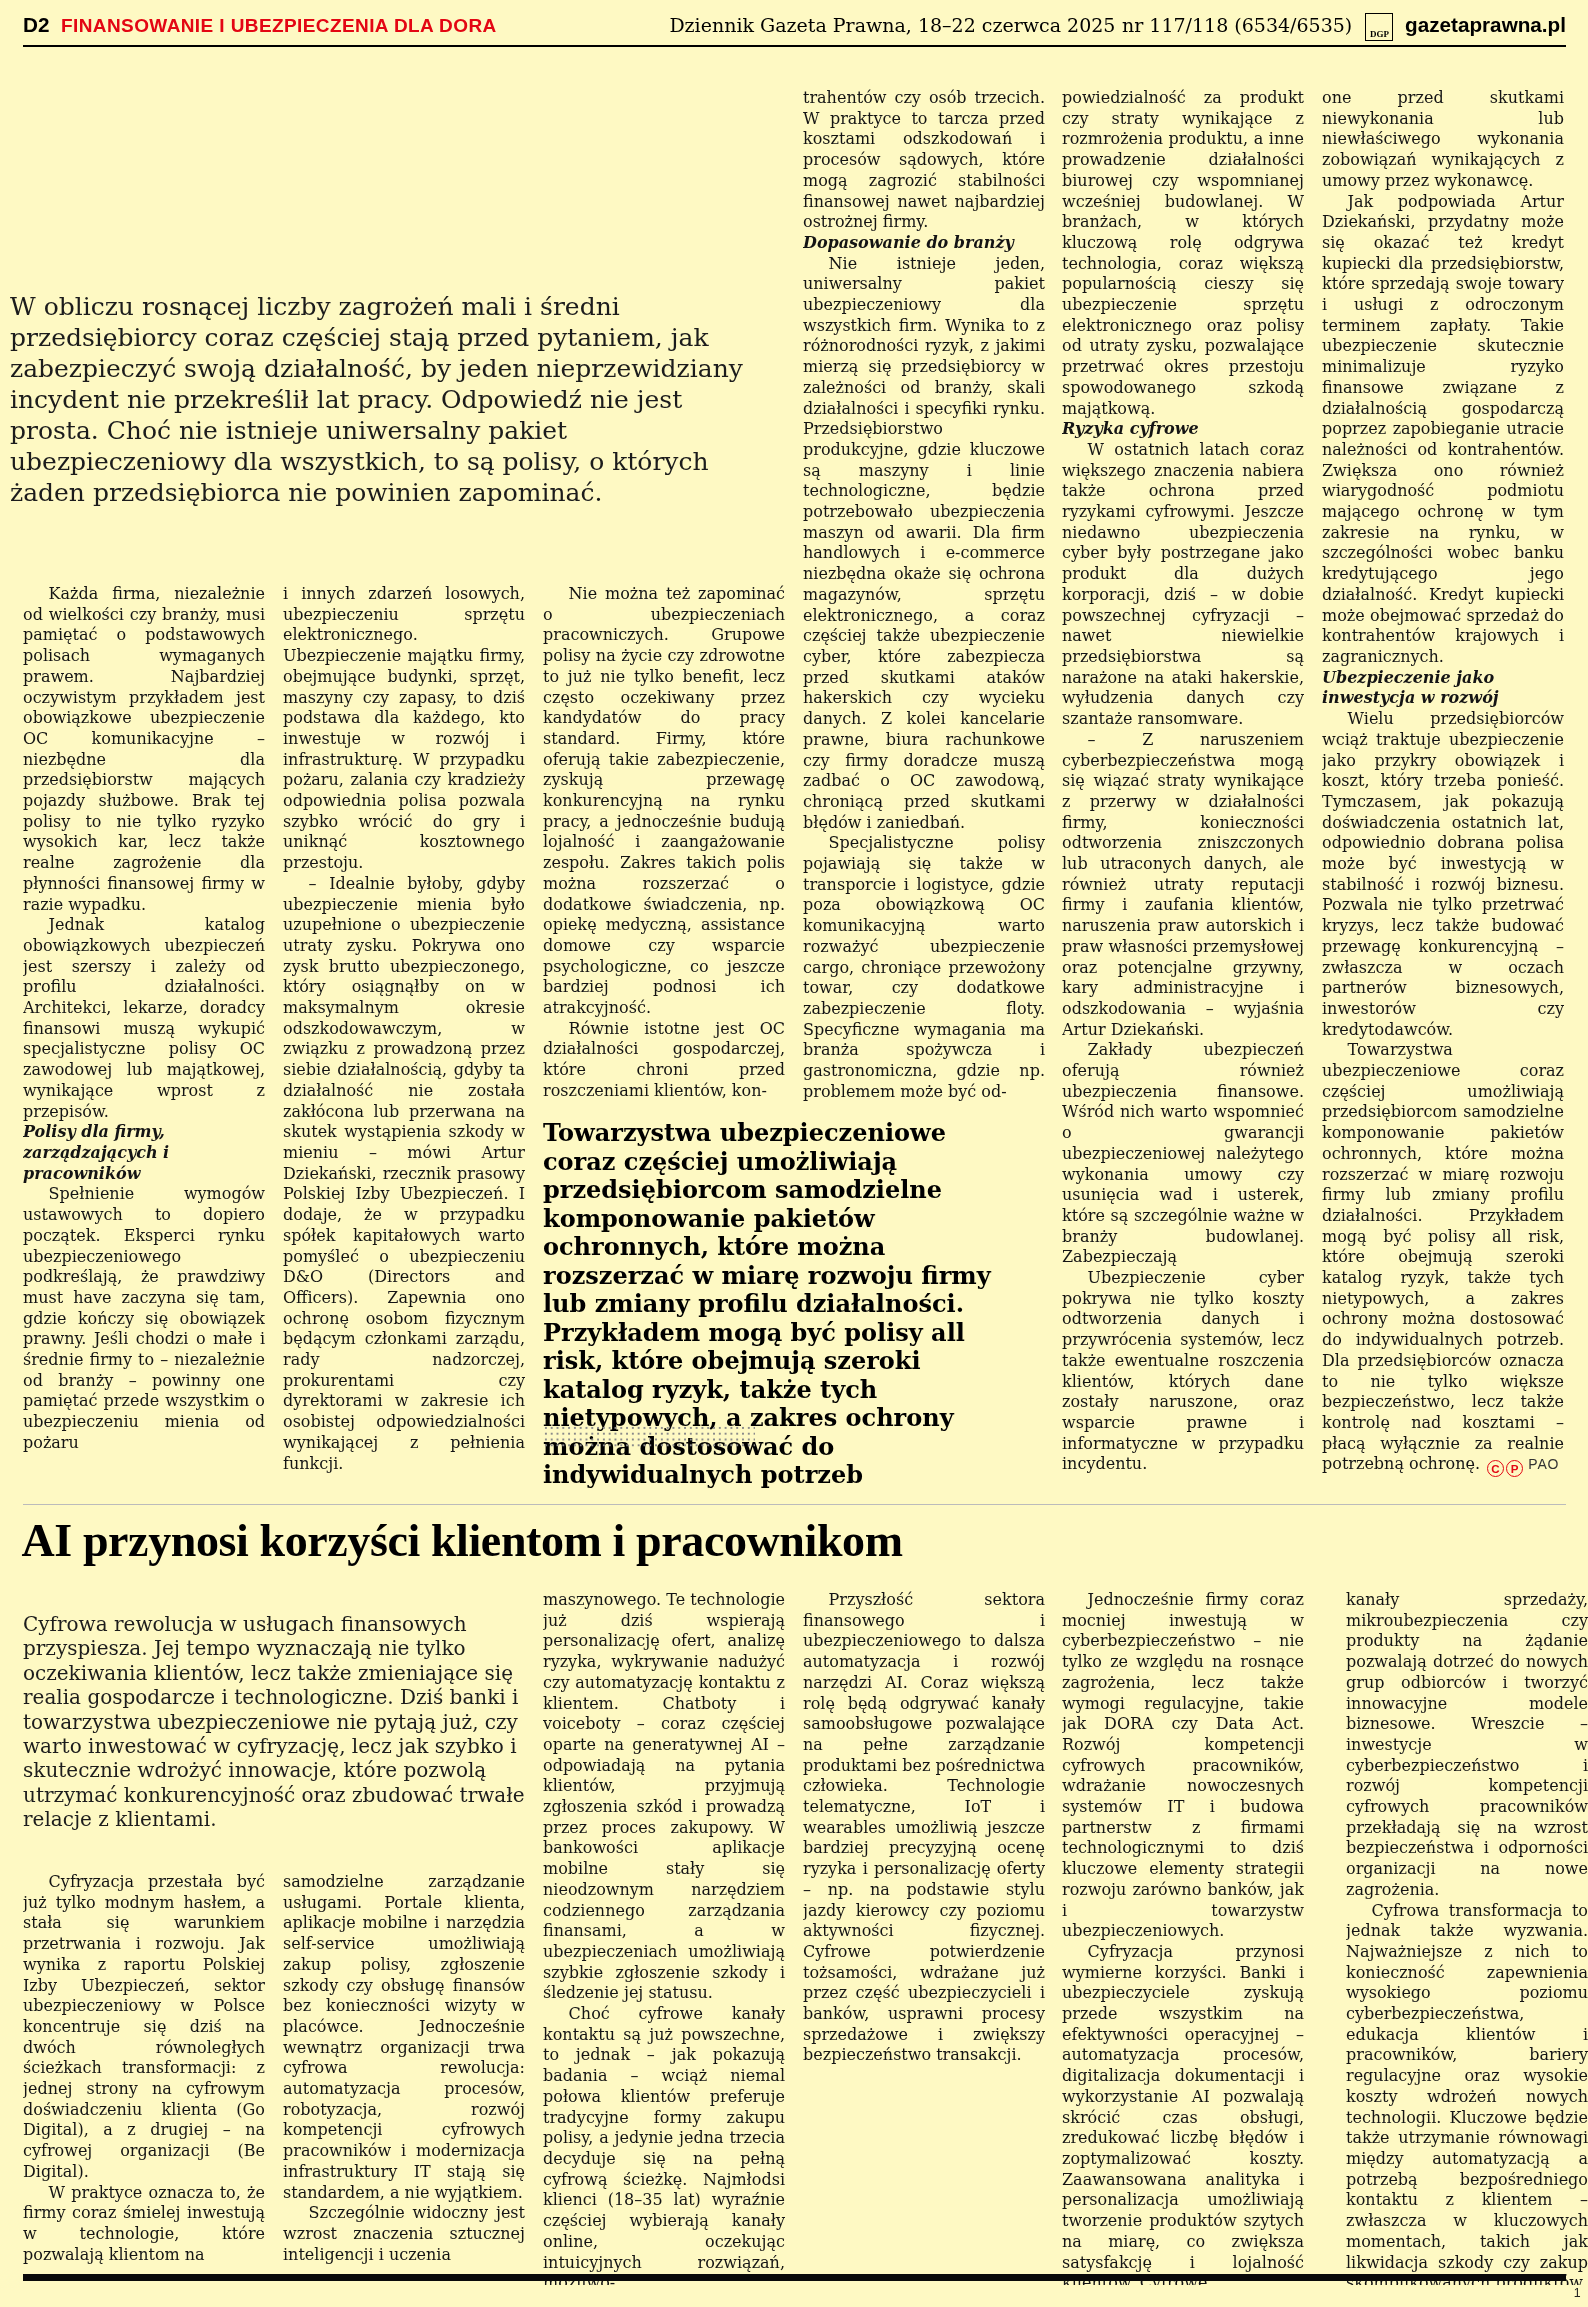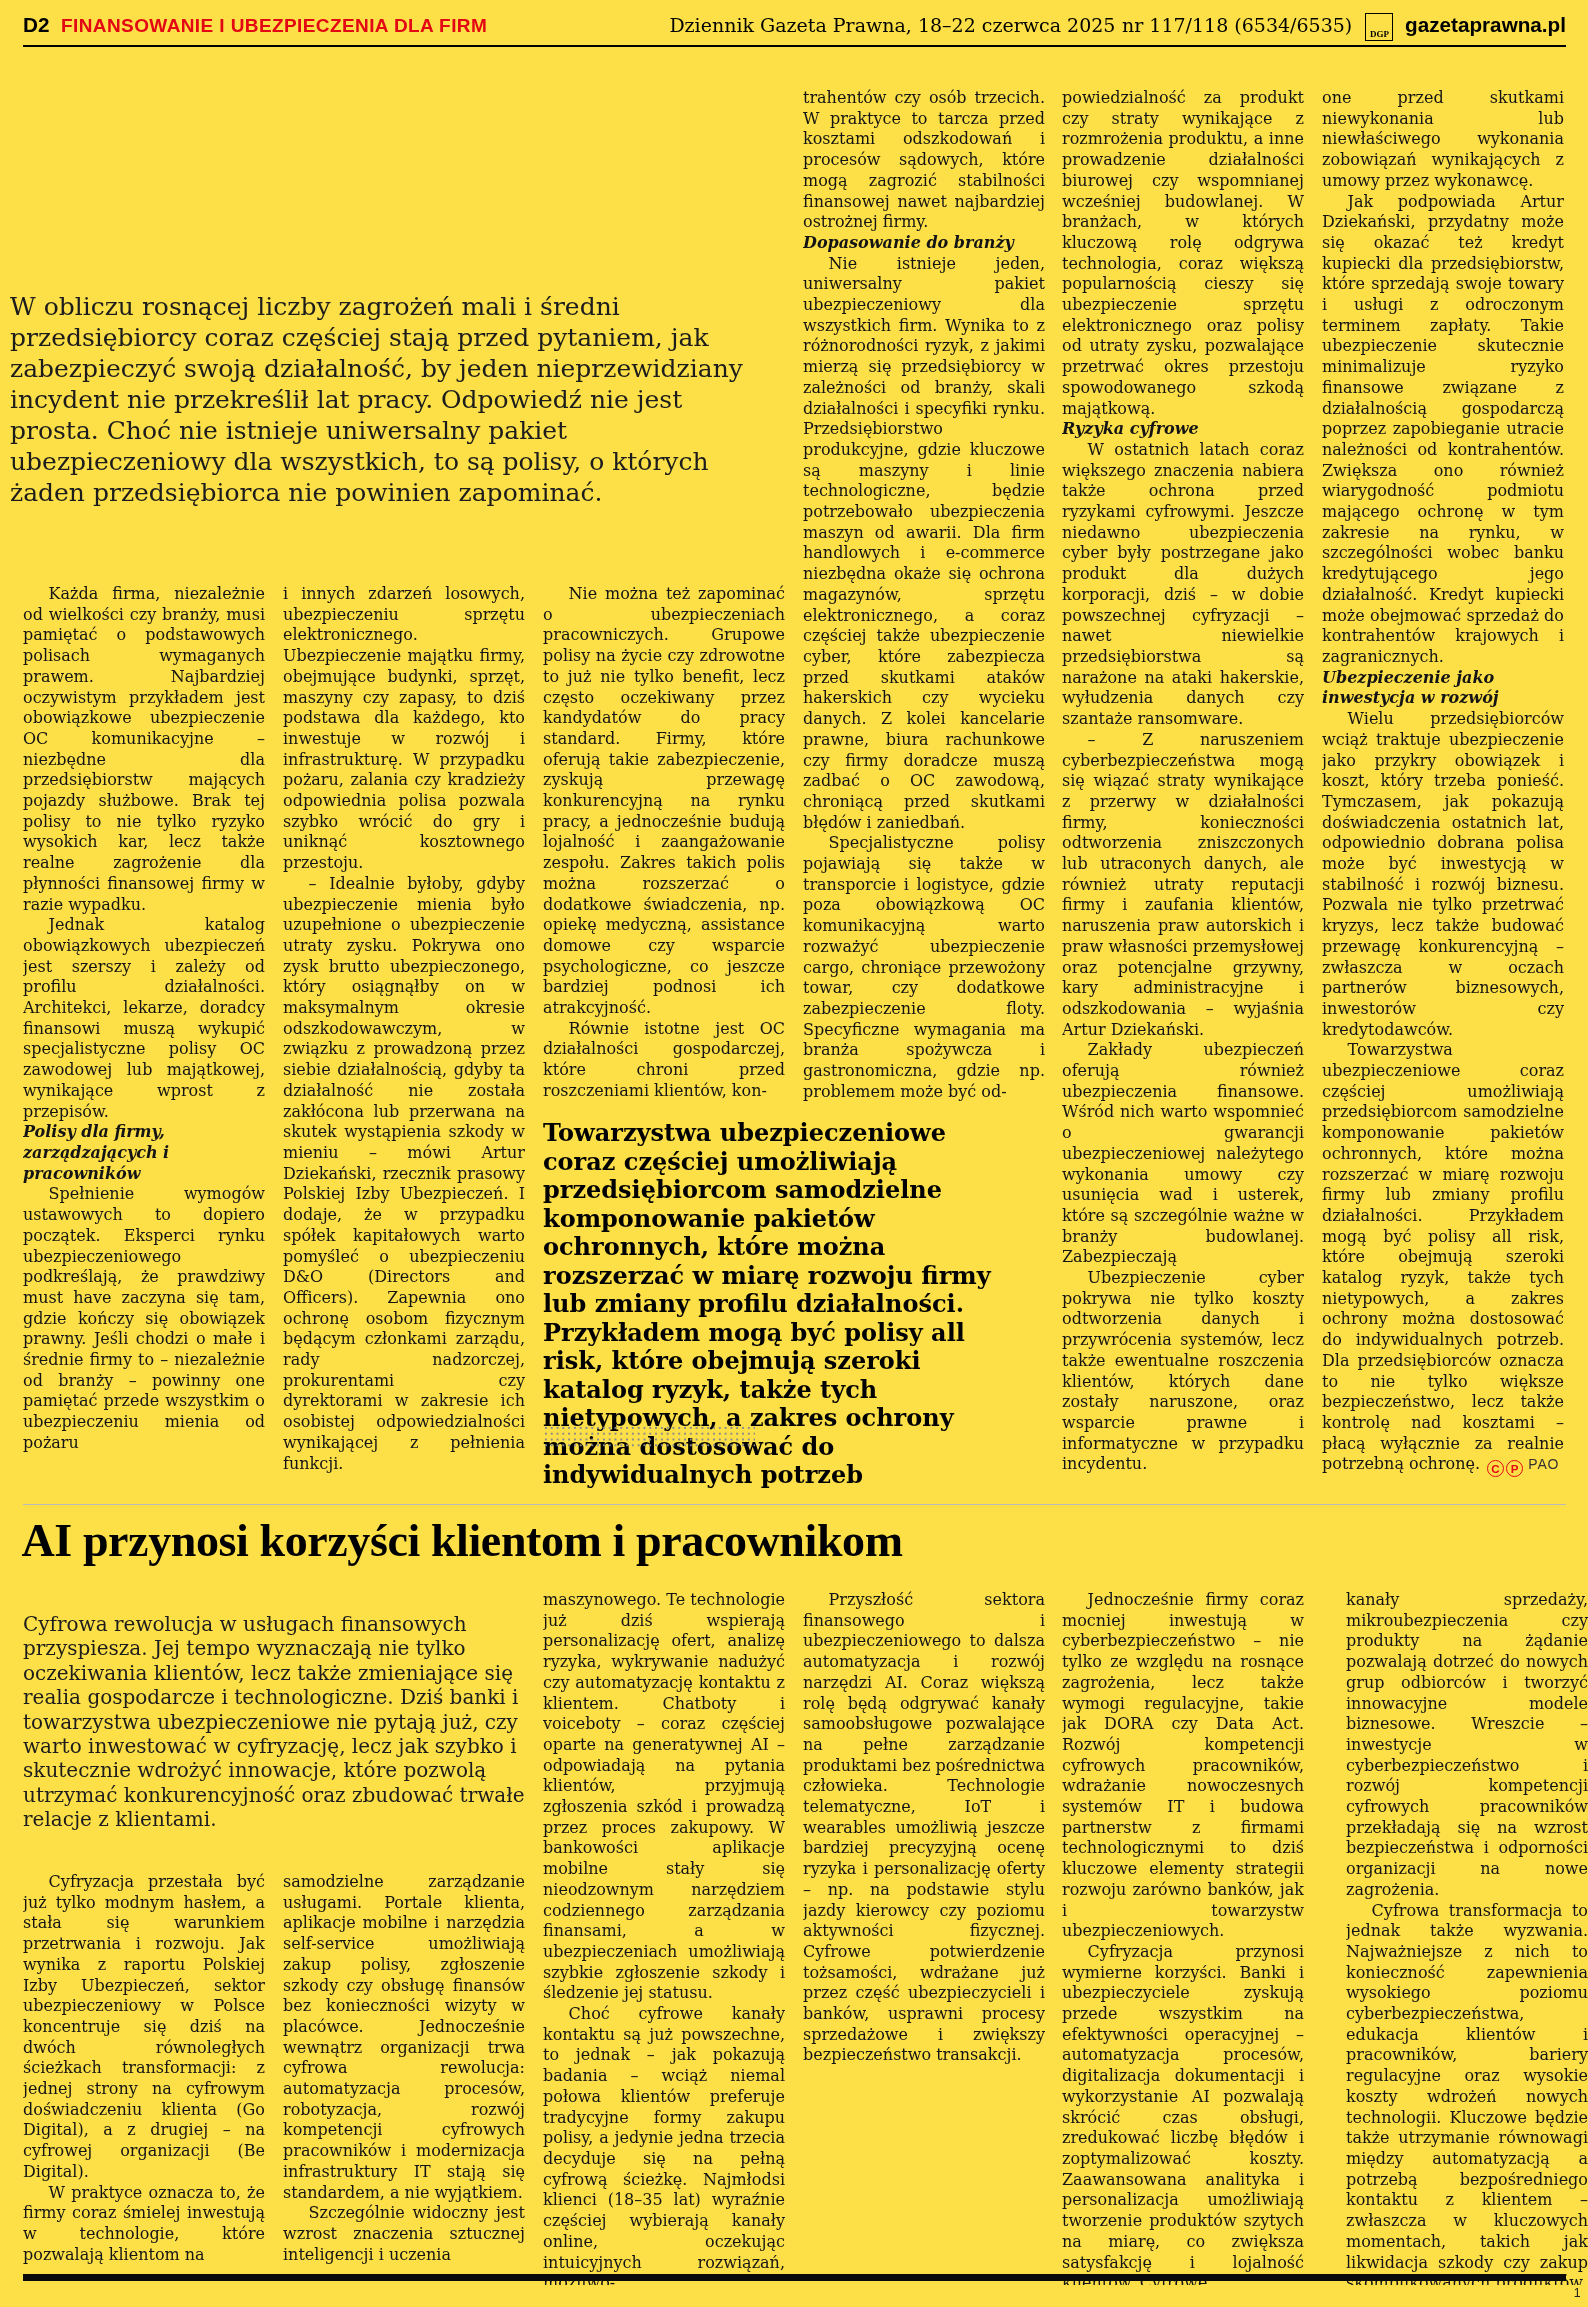--- a/index.html
+++ b/index.html
@@ -1,16 +1,16 @@
 <!DOCTYPE html>
 <html lang="pl" style="font-size:13.2px"><head>
 <meta charset="utf-8">
 <style>
   html,body{margin:0;padding:0;background:#e8e8e8;}
-  .page{position:relative;width:1589px;height:2307px;background:#fde047;
+  .page{position:relative;width:1589px;height:2307px;background:#fef9c3;
         font-family:"DejaVu Serif",serif;color:#141414;overflow:hidden;}
 
   
   .masthead{position:absolute;left:23px;right:23px;top:13.2px;height:28px;
             display:flex;align-items:baseline;}
   .m-page{font:bold 20.7px "Liberation Sans",sans-serif;color:#000;margin-right:11.6px;}
   .m-section{font:bold 19px "Liberation Sans",sans-serif;color:#e30613;letter-spacing:0.4px;}
   .m-spacer{flex:1;}
   .m-issue{font:19px "DejaVu Serif",serif;color:#000;margin-right:6.6px;}
   .m-number{font:19px "DejaVu Serif",serif;color:#000;margin-right:13.2px;}
@@ -73,21 +73,21 @@
   .bottom-bar{position:absolute;left:23px;right:23px;top:2274px;height:7.4px;background:#0a0a0a;}
   .page-num{position:absolute;right:8.3px;top:2286px;font:12.4px "Liberation Sans",sans-serif;color:#222;}
 </style>
 </head>
 <body>
 
 <div class="page">
 
   <div class="masthead">
     <span class="m-page">D2</span>
-    <span class="m-section">FINANSOWANIE I UBEZPIECZENIA DLA FIRM</span>
+    <span class="m-section">FINANSOWANIE I UBEZPIECZENIA DLA DORA</span>
     <span class="m-spacer"></span>
     <span class="m-issue">Dziennik Gazeta Prawna, 18–22 czerwca 2025</span>
     <span class="m-number">nr 117/118 (6534/6535)</span>
     <span class="m-logo">DGP</span>
     <span class="m-site">gazetaprawna.pl</span>
   </div>
   <div class="mast-rule"></div>
 
   <div class="a1-lead">W obliczu rosnącej liczby zagrożeń mali i średni przedsiębiorcy coraz częściej stają przed pytaniem, jak zabezpieczyć swoją działalność, by jeden nieprzewidziany incydent nie przekreślił lat pracy. Odpowiedź nie jest prosta. Choć nie istnieje uniwersalny pakiet ubezpieczeniowy dla wszystkich, to są polisy, o których żaden przedsiębiorca nie powinien zapominać.</div>
 

